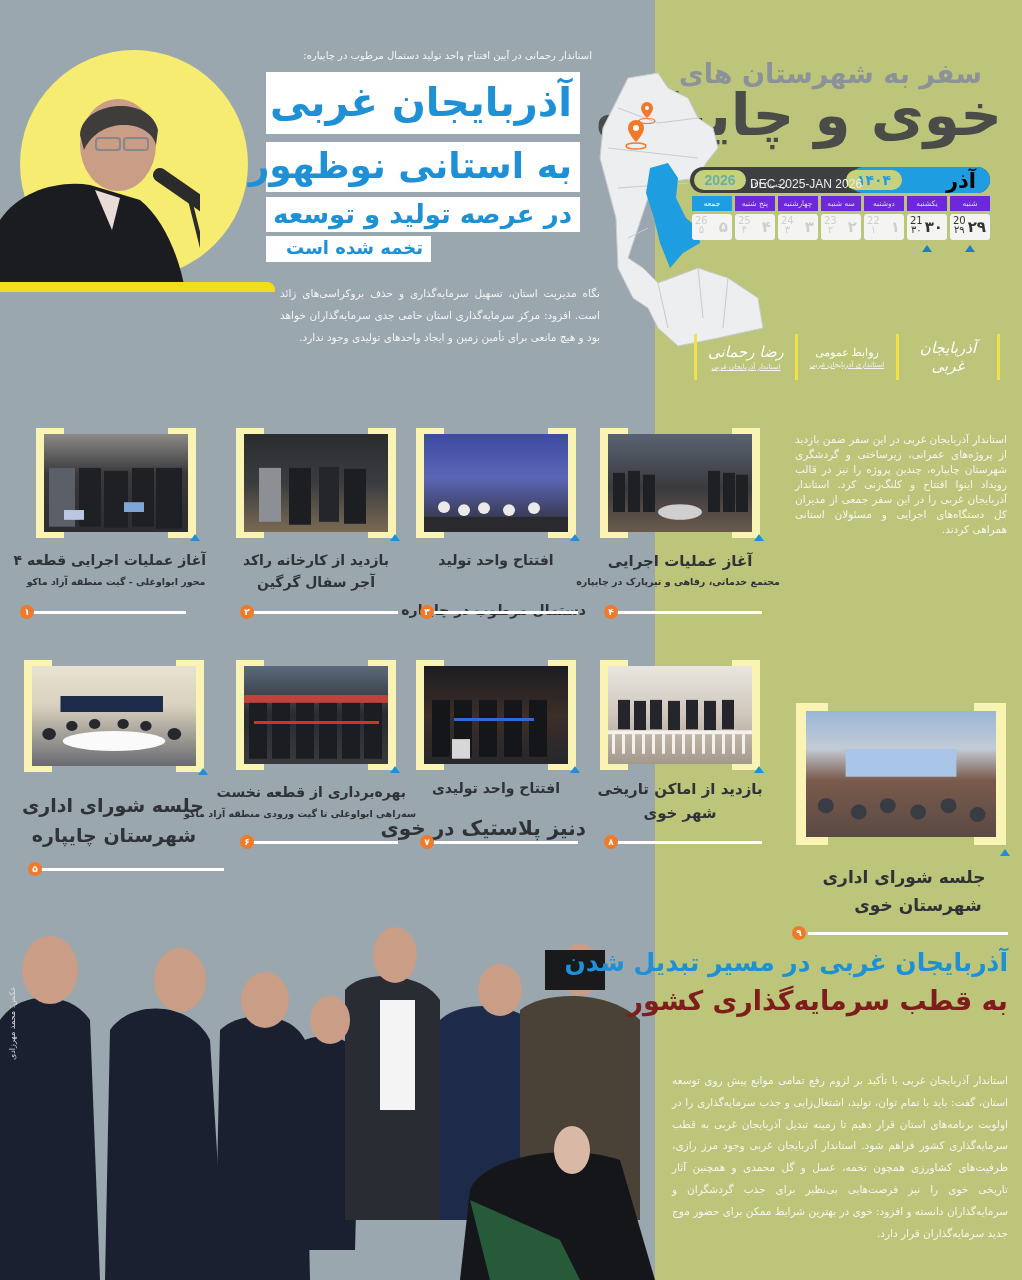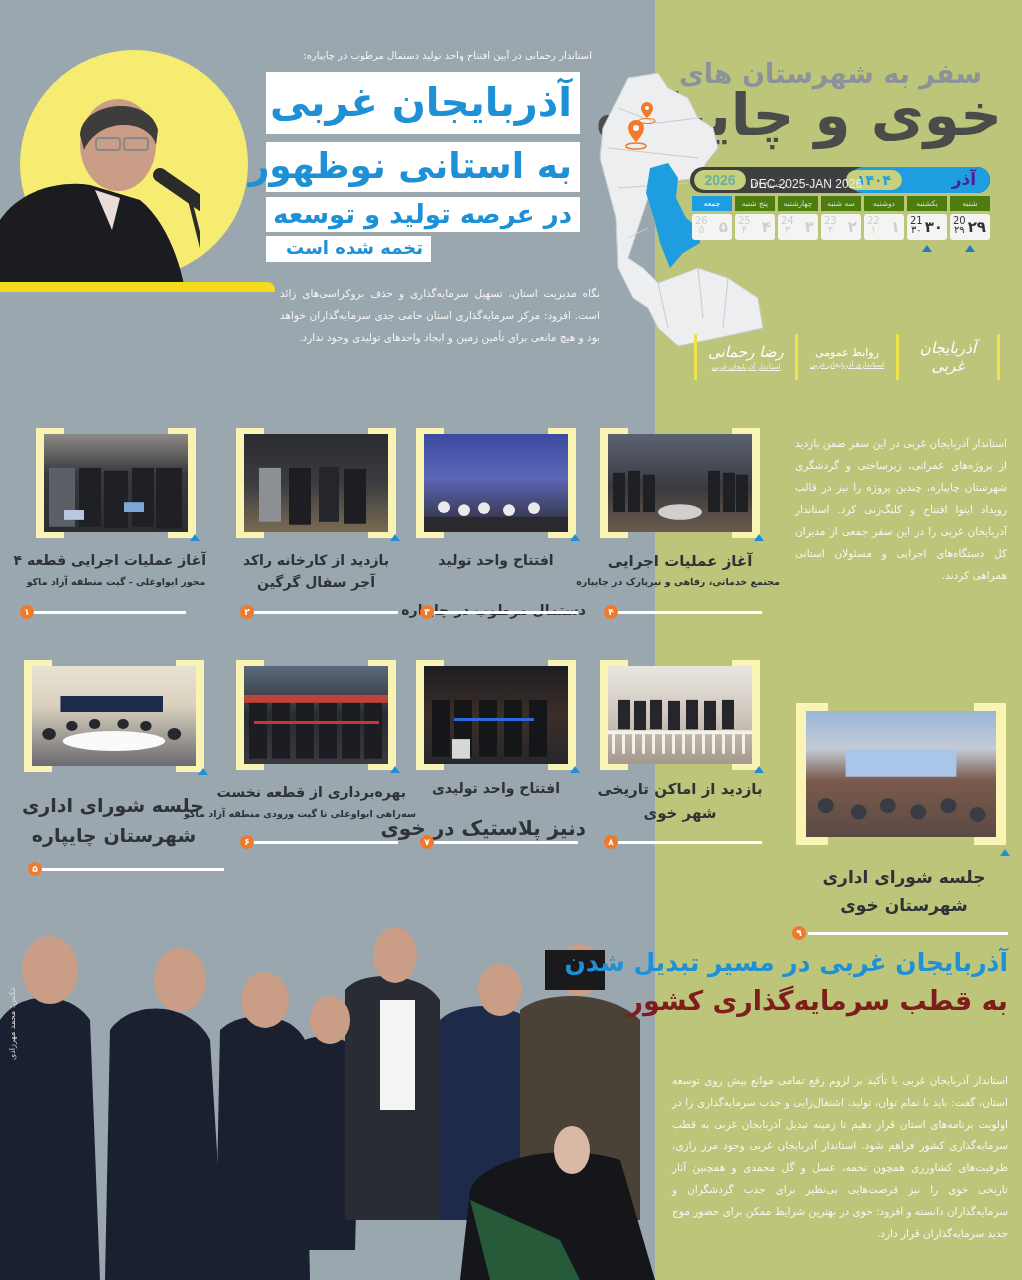--- a/index.html
+++ b/index.html
@@ -13,46 +13,46 @@
   .bg-gray { position: absolute; left: 0; top: 0; width: 655px; height: 1280px; background: #9ba7af; }
   .bg-green { position: absolute; left: 655px; top: 0; width: 367px; height: 1280px; background: #bcc57a; }
 
   
   .trip-sub { position: absolute; right: 40px; top: 58px; font-size: 27px; font-weight: bold; color: #8c9299; white-space: nowrap; }
   .trip-title { position: absolute; right: 20px; top: 86px; font-size: 58px; font-weight: bold; color: #4a4c4a; white-space: nowrap; line-height: 1; letter-spacing: -1px; }
 
   
   .cal-bar { position: absolute; left: 690px; top: 167px; width: 300px; height: 26px; background: #3d3f41; border-radius: 13px; }
   .cal-month { position: absolute; right: 0; top: 0; width: 140px; height: 26px; background: #1e9ee0; border-radius: 13px; }
-  .cal-month-label { position: absolute; right: 14px; top: 2px; font-size: 17px; font-weight: bold; color: #4c1d95; }
+  .cal-month-label { position: absolute; right: 14px; top: 2px; font-size: 21px; font-weight: bold; color: #000000; }
   .cal-year-sh { position: absolute; right: 88px; top: 3px; width: 56px; height: 20px; border-radius: 10px; background: #c7d07d; color: #1e9ee0; font-size: 14px; font-weight: bold; text-align: center; line-height: 20px; }
   .cal-greg { position: absolute; left: 60px; top: 10px; font-size: 12px; color: #eee; font-family: "Liberation Sans", sans-serif; direction: ltr; }
   .cal-hijri { position: absolute; left: 60px; top: 13px; font-size: 8px; color: #ddd; }
   .cal-year-g { position: absolute; left: 4px; top: 3px; width: 52px; height: 20px; border-radius: 10px; background: #c7d07d; color: #6ab0a0; font-size: 14px; font-weight: bold; text-align: center; line-height: 20px; font-family: "Liberation Sans", sans-serif; }
   .cal-days { position: absolute; left: 690px; top: 196px; width: 300px; display: flex; flex-direction: row; gap: 3px; }
   .cal-day { width: 40px; display: flex; flex-direction: column; gap: 3px; }
-  .cal-day-name { height: 15px; background: #4d7c0f; color: #ddd; font-size: 7.5px; text-align: center; line-height: 15px; white-space: nowrap; overflow: hidden; }
+  .cal-day-name { height: 15px; background: #6d28d9; color: #ddd; font-size: 7.5px; text-align: center; line-height: 15px; white-space: nowrap; overflow: hidden; }
   .cal-day-name.fri { background: #1e9ee0; color: #fff; }
   .cal-day-num { height: 26px; background: #f4f4f2; border-radius: 3px; position: relative; }
   .cal-day-num .big { position: absolute; right: 4px; top: 4px; font-size: 15px; font-weight: bold; color: #333; }
   .cal-day-num .small { position: absolute; left: 3px; top: 2px; font-size: 10px; color: #333; line-height: 9px; text-align: center; }
   .cal-day-num.dim .big, .cal-day-num.dim .small { color: #cfcfcf; }
   .cal-marker { width: 0; height: 0; border-left: 5px solid transparent; border-right: 5px solid transparent; border-bottom: 7px solid #1e7fc0; margin: 2px auto 0; }
 
   
   .map { position: absolute; left: 588px; top: 68px; width: 180px; height: 280px; }
   .map svg { width: 100%; height: 100%; }
 
   
   .logos { position: absolute; left: 686px; top: 330px; width: 322px; height: 54px; display: flex; flex-direction: row; align-items: center; }
   .logo-sep { width: 3px; height: 46px; background: #efe24a; margin: 0 8px; }
   .logo { flex: 1; text-align: center; color: #fff; }
   .logo .l1 { font-size: 15px; font-style: italic; font-family: "DejaVu Serif", serif; }
   .logo .l2 { font-size: 7px; margin-top: 2px; color: #f3f3f3; text-decoration: underline; }
-  .logo.pr .l1 { font-size: 11px; font-style: normal; font-family: Liberation Sans, sans-serif; }
+  .logo.pr .l1 { font-size: 11px; font-style: normal; font-family: Liberation Serif, serif; }
 
   
   .portrait { position: absolute; left: 0; top: 30px; width: 280px; height: 265px; }
   .portrait .sun { position: absolute; left: 20px; top: 20px; width: 228px; height: 228px; border-radius: 50%; background: #f6ec71; }
   .portrait .person { position: absolute; left: 0; top: 60px; width: 200px; height: 200px; }
   .portrait .ybar { position: absolute; left: 0; top: 252px; width: 275px; height: 10px; background: #f5dc1a; border-radius: 0 8px 0 0; }
   .kicker-wrap { position: absolute; left: 262px; top: 50px; width: 330px; font-size: 10px; color: #f5f5f5; white-space: nowrap; text-align: right; overflow: hidden; }
   .hl { position: absolute; background: #fff; color: #1e90d6; font-weight: bold; white-space: nowrap; text-align: right; line-height: 1; }
   .hl1 { left: 266px; top: 72px; width: 314px; height: 62px; font-size: 40px; padding: 10px 8px 0 0; }
   .hl2 { left: 266px; top: 142px; width: 314px; height: 50px; font-size: 36px; padding: 6px 8px 0 0; }
@@ -67,21 +67,21 @@
   .event .frame-r { position: absolute; right: 0; top: 0; width: 28px; height: 110px; background: #faf4b4; }
   .event .photo { position: absolute; left: 8px; top: 6px; width: 144px; height: 98px; background: linear-gradient(180deg,#4a5460 0%,#2c2f35 45%,#3a3834 100%); overflow: hidden; }
   .event .photo .crowd { position: absolute; left: 0; bottom: 0; width: 100%; height: 70%; }
   .event .tri { position: absolute; right: -4px; top: 106px; width: 0; height: 0; border-left: 5px solid transparent; border-right: 5px solid transparent; border-bottom: 7px solid #1e8fd8; }
   .event .ev-title { position: absolute; left: -10px; width: 180px; text-align: center; font-weight: bold; color: #2f3236; white-space: nowrap; }
   .event .ev-sub { position: absolute; left: -20px; width: 200px; text-align: center; font-size: 9.5px; font-weight: bold; color: #2f3236; white-space: nowrap; }
   .event .line { position: absolute; height: 3px; background: #fff; }
   .event .badge { position: absolute; width: 14px; height: 14px; border-radius: 50%; background: #f07a2a; color: #fff; font-size: 9px; font-weight: bold; text-align: center; line-height: 14px; }
 
   
-  .right-text { position: absolute; left: 795px; top: 432px; width: 212px; font-size: 10.5px; line-height: 22px; color: #f6f6f0; text-align: justify; }
+  .right-text { position: absolute; left: 795px; top: 432px; width: 212px; font-size: 10.5px; line-height: 15px; color: #f6f6f0; text-align: justify; }
 
   
   .bottom-photo { position: absolute; left: 0; top: 890px; width: 655px; height: 390px; overflow: hidden; }
   .photo-credit { position: absolute; left: 8px; top: 1060px; transform: rotate(-90deg); transform-origin: left top; font-size: 8px; color: #ddd; white-space: nowrap; }
   .b-headline1 { position: absolute; right: 14px; top: 948px; font-size: 25px; font-weight: bold; color: #1e90d6; white-space: nowrap; }
   .b-headline2 { position: absolute; right: 14px; top: 985px; font-size: 27px; font-weight: bold; color: #7f1d1d; white-space: nowrap; }
   .b-body { position: absolute; left: 672px; top: 1026px; width: 336px; font-size: 10.5px; line-height: 21.8px; color: #f6f6f0; text-align: justify; margin-top: 44px; }
 </style>
 </head>
 <body>
@@ -441,21 +441,21 @@
             <circle cx="62" cy="45" r="6"></circle>
             <circle cx="85" cy="50" r="6"></circle>
             <circle cx="108" cy="45" r="6"></circle>
             <circle cx="130" cy="52" r="6"></circle>
           </g>
         </svg>
     </div>
     <div class="tri" style="top:146px;"></div>
   </div>
   <div class="ev-title" style="top:164px; left:18px; width:180px; font-size:17px;">جلسه شورای اداری</div>
-  <div class="ev-title" style="top:192px; left:18px; width:180px; font-size:17px;">شهرستان خوی</div>
+  <div class="ev-title" style="top:192px; left:32px; width:180px; font-size:17px;">شهرستان خوی</div>
   <div class="line" style="left:12px; top:229px; width:200px;"></div>
   <div class="badge" style="left:-4px; top:223px;">۹</div>
 </div>
 
 <div class="right-text">استاندار آذربایجان غربی در این سفر ضمن بازدید از پروژه‌های عمرانی، زیرساختی و گردشگری شهرستان چایپاره، چندین پروژه را نیز در قالب رویداد اینوا افتتاح و کلنگ‌زنی کرد. استاندار آذربایجان غربی را در این سفر جمعی از مدیران کل دستگاه‌های اجرایی و مسئولان استانی همراهی کردند.</div>
 
 <div class="bottom-photo">
   <svg viewBox="0 0 655 390" width="655" height="390" preserveAspectRatio="none">
     <rect width="655" height="390" fill="#9ba7af"></rect>
 

